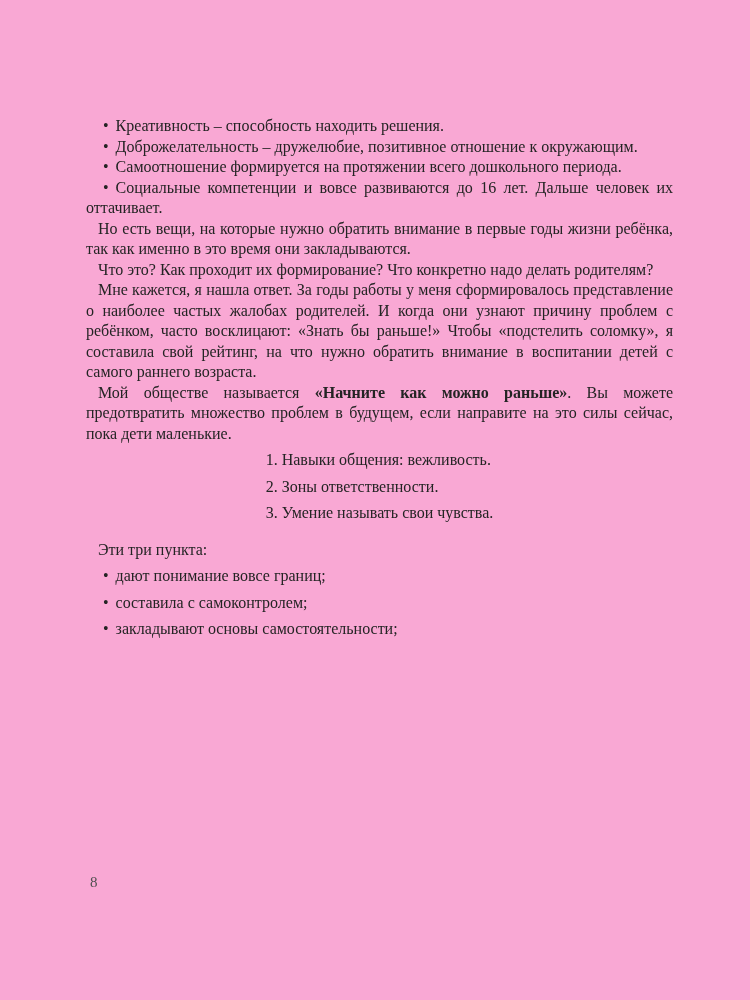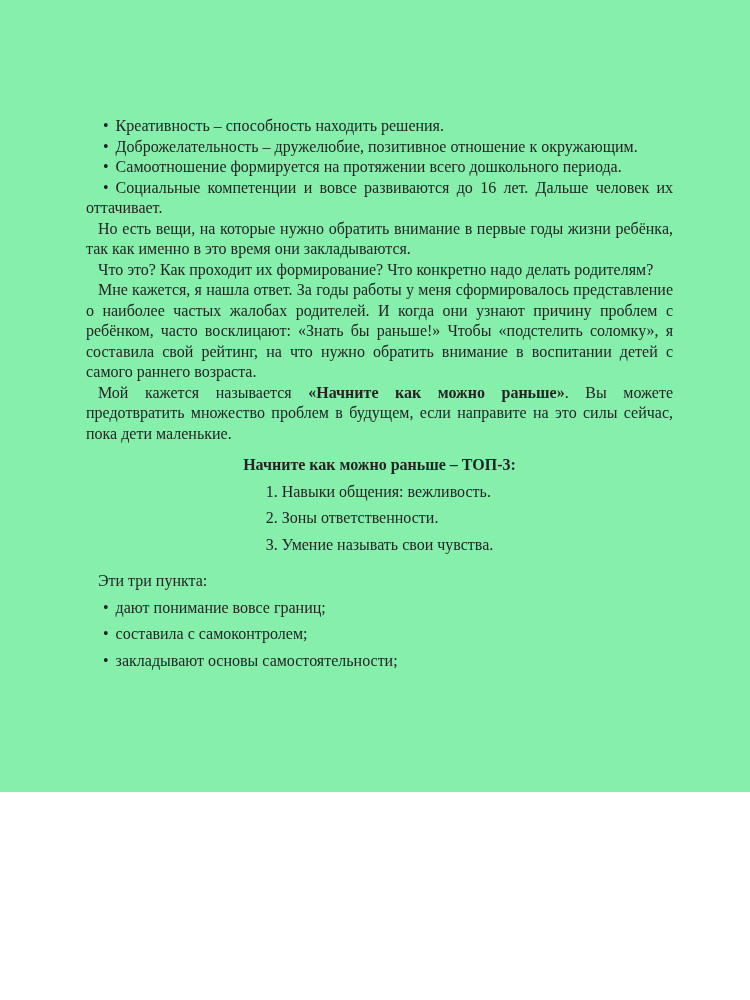--- a/index.html
+++ b/index.html
@@ -1,20 +1,20 @@
 <!DOCTYPE html>
 <html><head>
 <meta charset="utf-8">
 <style>
   html, body { margin: 0; padding: 0; }
   .page {
     position: relative;
     width: 750px;
-    height: 792px;
-    background: #86efac;
+    height: 1000px;
+    background: #f9a8d4;
     font-family: "Liberation Serif", "DejaVu Serif", serif;
     color: #242424;
     overflow: hidden;
   }
   .content {
     position: absolute;
     left: 86px;
     top: 116px;
     width: 587px;
     font-size: 16px;
@@ -66,23 +66,22 @@
     <p class="bullet"><span class="dot">•</span><span>Доброжелательность – дружелюбие, позитивное отношение к окружающим.</span></p>
 
 
     <p class="bullet gap-b"><span class="dot">•</span><span>Самоотношение формируется на протяжении всего дошкольного периода.</span></p>
     <p class="bullet gap-b"><span class="dot">•</span><span>Социальные компетенции и вовсе развиваются до 16 лет. Дальше человек их оттачивает.</span></p>
 
     <p class="para gap-md">Но есть вещи, на которые нужно обратить внимание в первые годы жизни ребёнка, так как именно в это время они закладываются.</p>
     <p class="para">Что это? Как проходит их формирование? Что конкретно надо делать родителям?</p>
     <p class="para">Мне кажется, я нашла ответ. За годы работы у меня сформировалось представление о наиболее частых жалобах родителей. И когда они узнают причину проблем с ребёнком, часто восклицают: «Знать бы раньше!» Чтобы «подстелить соломку», я составила свой рейтинг, на что нужно обратить внимание в воспитании детей с самого раннего возраста.</p>
 
-    <p class="para"><span>Мой кажется называется </span><span class="bold-inline">«Начните как можно раньше»</span><span>. Вы можете предотвратить множество проблем в будущем, если направите на это силы сейчас, пока дети маленькие.</span></p>
+    <p class="para"><span>Мой обществе называется </span><span class="bold-inline">«Начните как можно раньше»</span><span>. Вы можете предотвратить множество проблем в будущем, если направите на это силы сейчас, пока дети маленькие.</span></p>
 
-    <p class="top3-heading">Начните как можно раньше – ТОП-3:</p>
 
     <div class="top3-list">
       <p class="top3-item">1. Навыки общения: вежливость.</p>
       <p class="top3-item">2. Зоны ответственности.</p>
       <p class="top3-item">3. Умение называть свои чувства.</p>
     </div>
 
     <p class="points-intro">Эти три пункта:</p>
 
     <p class="bullet bullet-wide"><span class="dot">•</span><span>дают понимание вовсе границ;</span></p>

